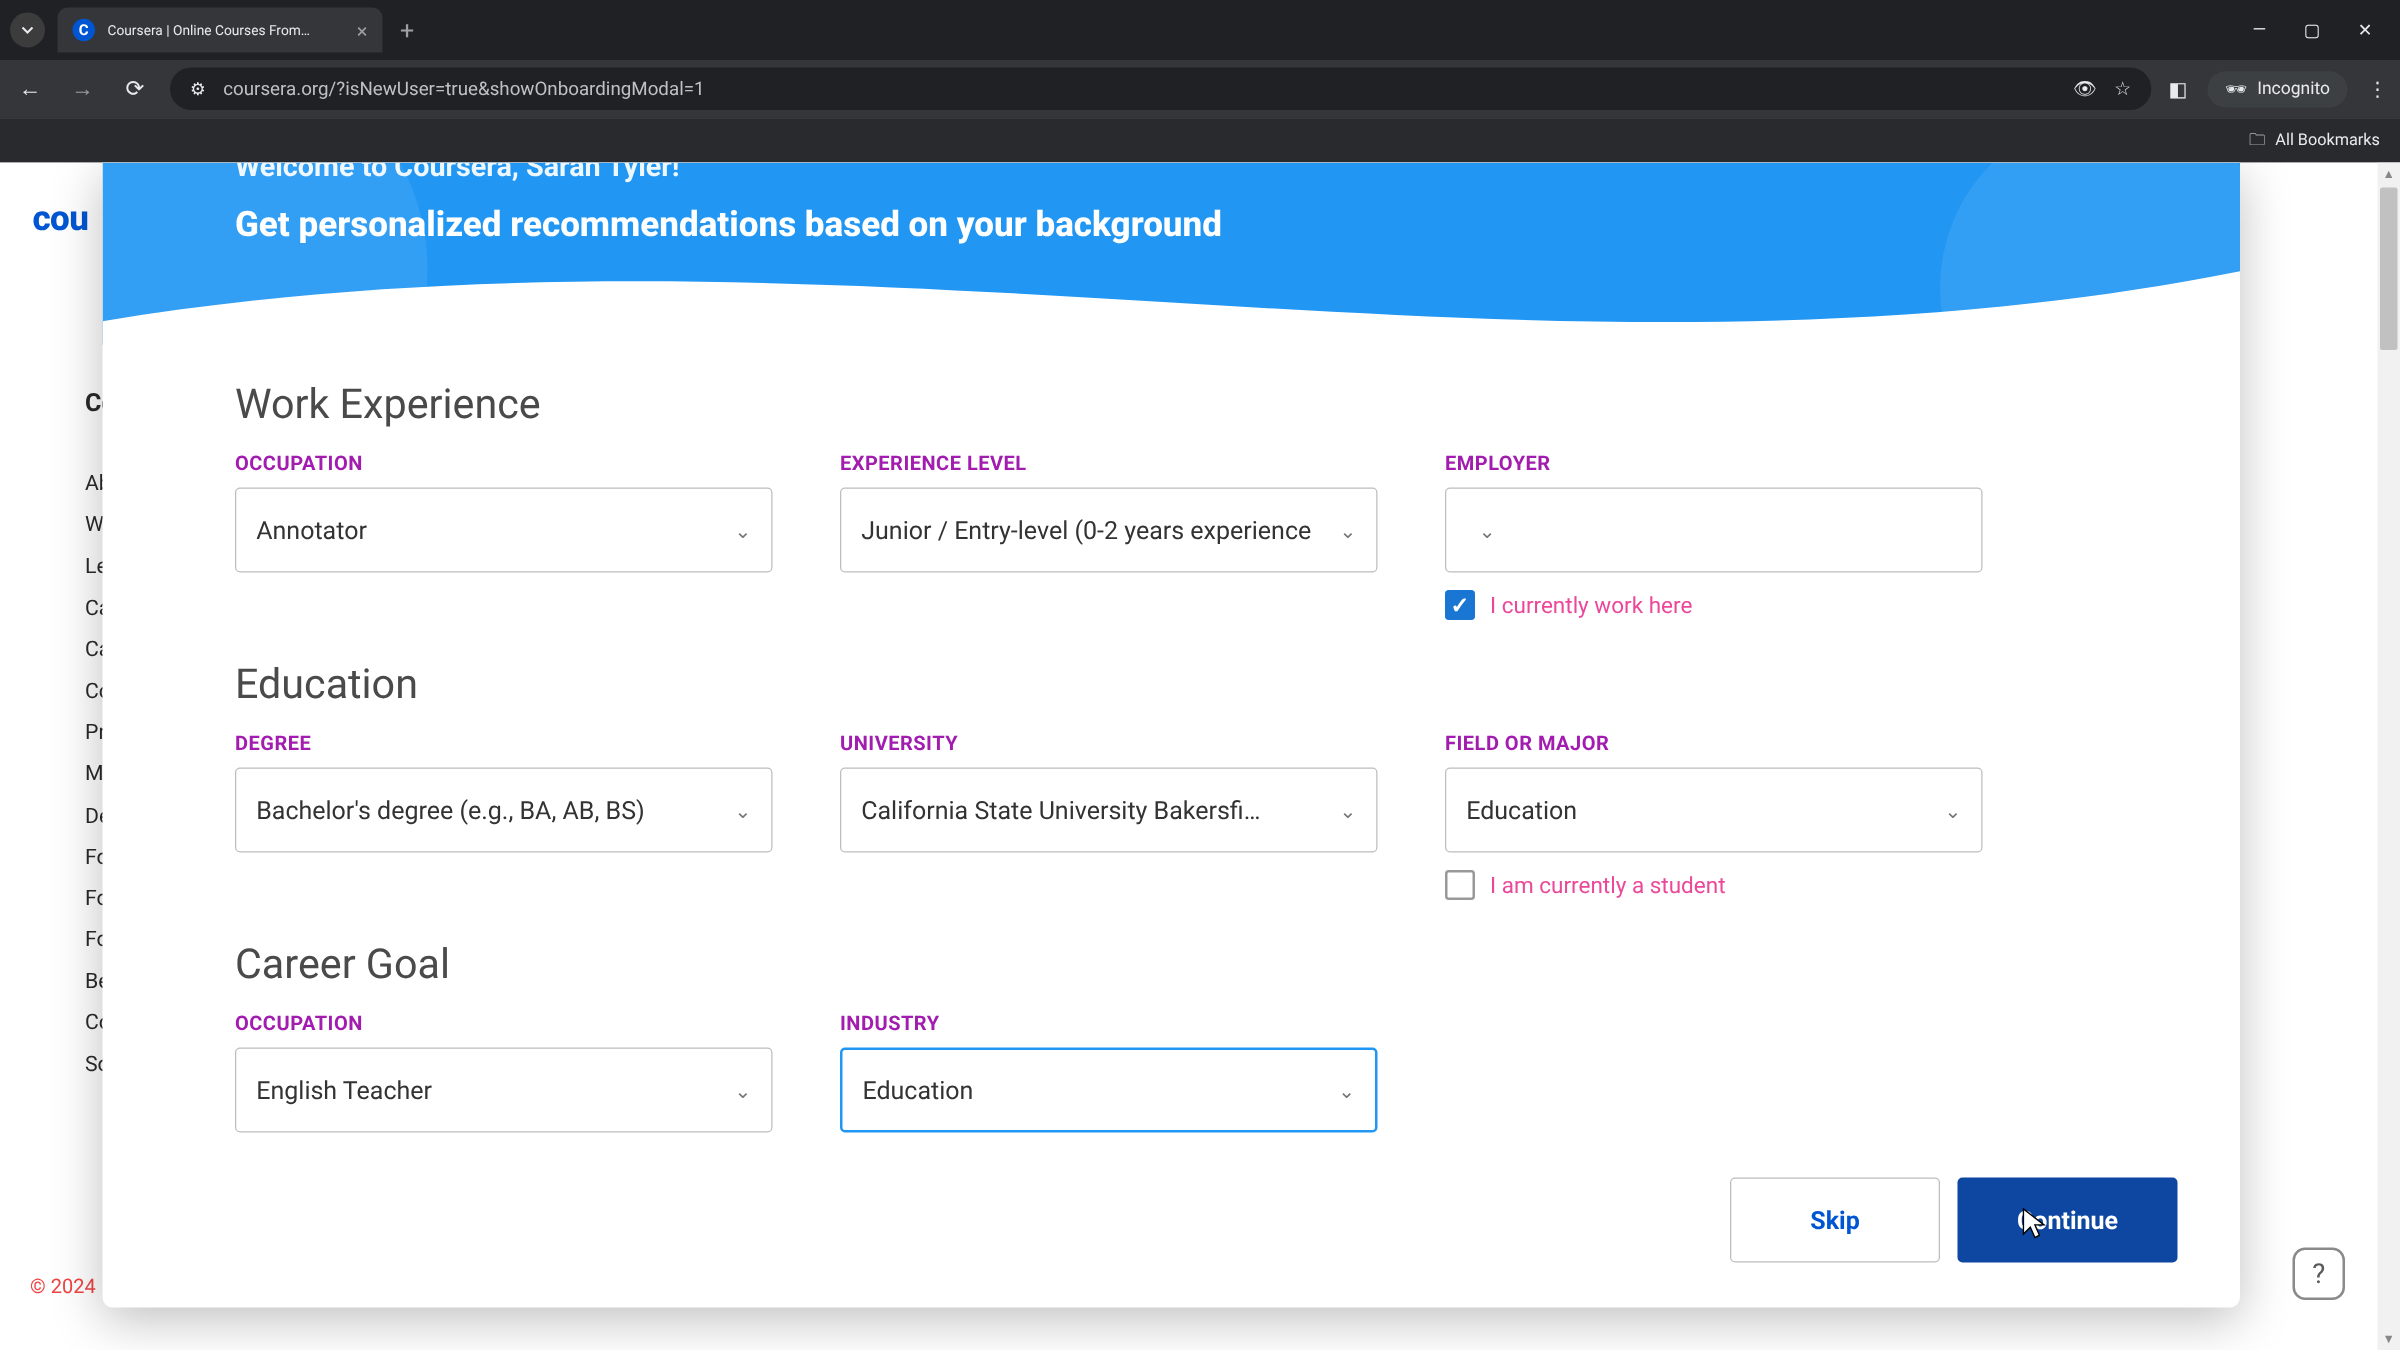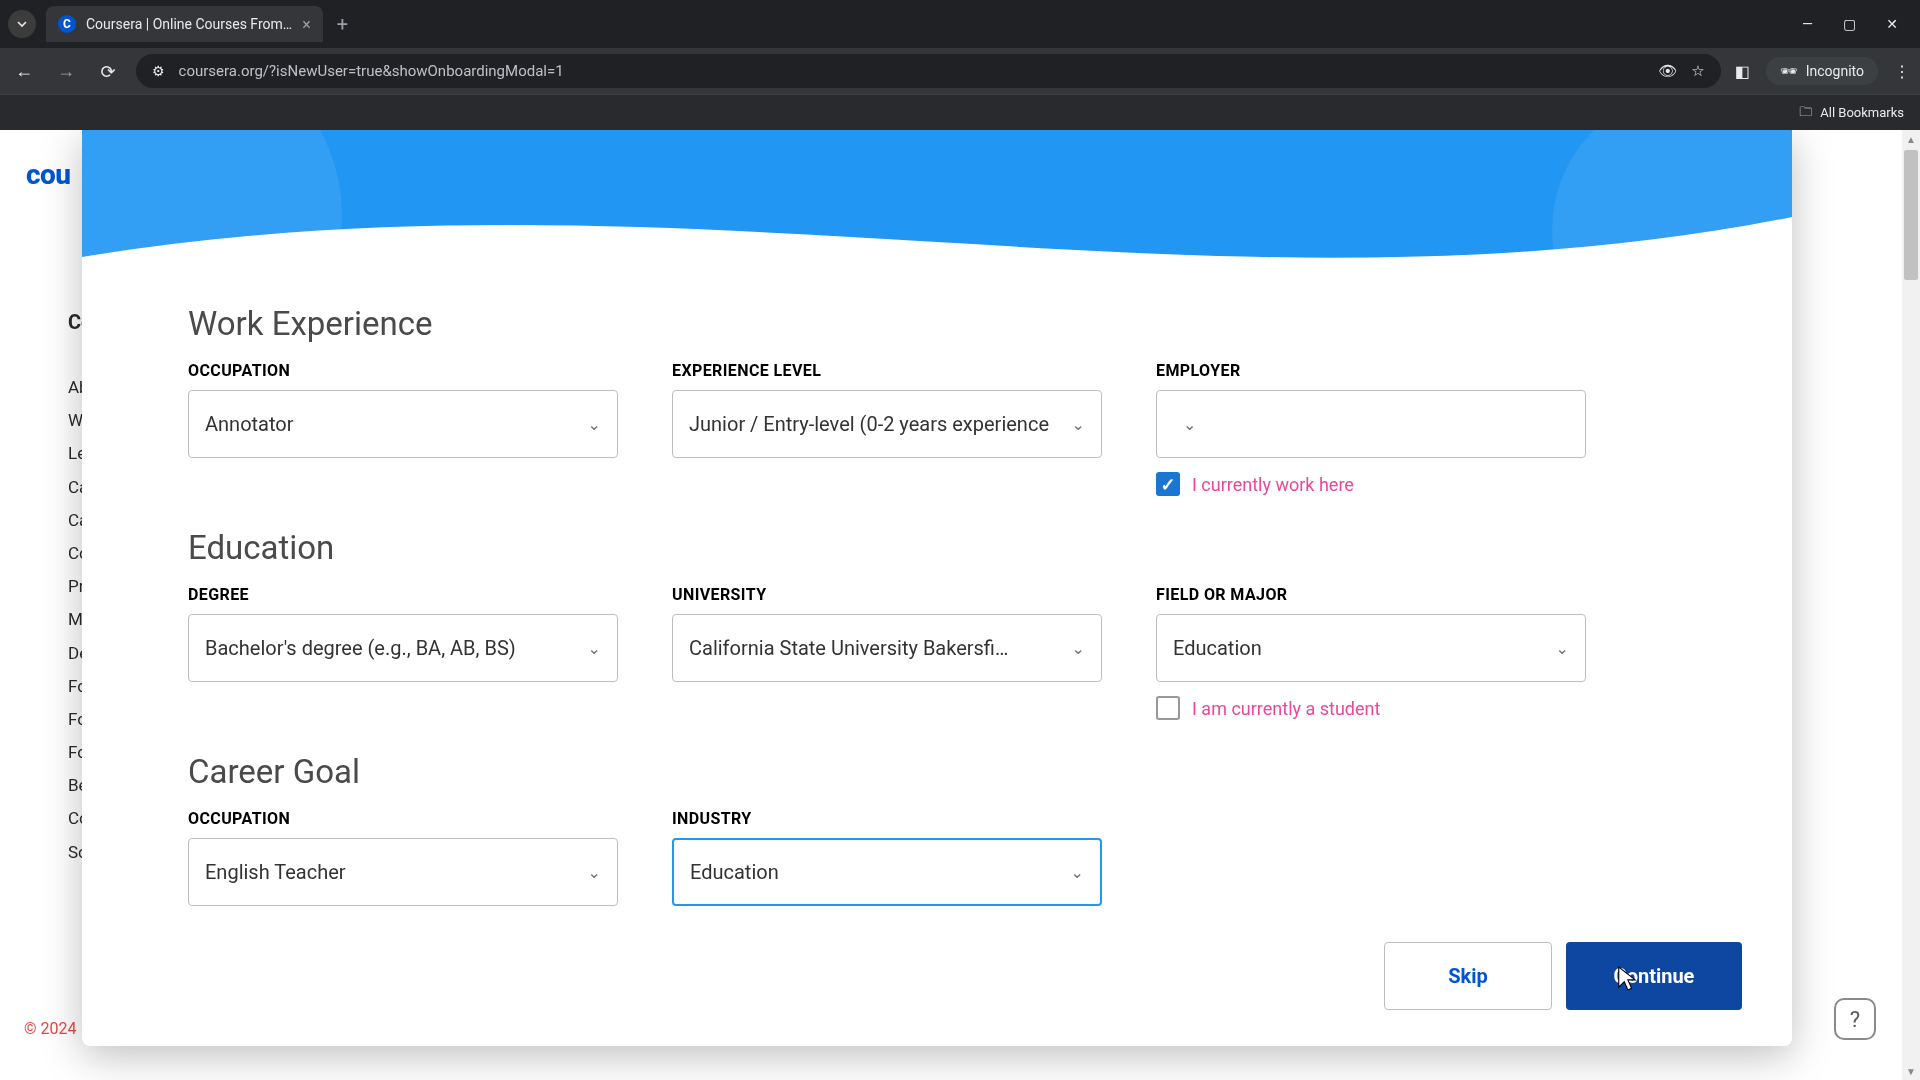--- a/index.html
+++ b/index.html
@@ -34,21 +34,21 @@
       align-items: center;
       gap: 10px;
       min-width: 260px;
       max-width: 280px;
     }
     .favicon {
       width: 18px; height: 18px; border-radius: 50%;
       background: #0056D2; display: flex; align-items: center; justify-content: center;
       color: white; font-size: 12px; font-weight: bold;
     }
-    .tab-title { color: #e8eaed; font-size: 14px; flex: 1; white-space: nowrap; overflow: hidden; text-overflow: ellipsis; }
+    .tab-title { color: #e8eaed; font-size: 11px; flex: 1; white-space: nowrap; overflow: hidden; text-overflow: ellipsis; }
     .tab-close { color: #9aa0a6; font-size: 16px; }
     .new-tab { color: #9aa0a6; font-size: 20px; margin-left: 14px; }
     .window-controls { margin-left: auto; display: flex; gap: 30px; color: #e8eaed; padding-right: 14px; font-size: 14px; }
 
     .toolbar {
       background: #35363a;
       height: 46px;
       display: flex;
       align-items: center;
       padding: 0 10px;
@@ -181,21 +181,21 @@
       gap: 54px;
     }
     .field {
       flex: 1;
       max-width: 430px;
     }
     .field-label {
       font-size: 16px;
       font-weight: 700;
       letter-spacing: 0.4px;
-      color: #000000;
+      color: #a21caf;
       margin-bottom: 10px;
     }
     .dropdown {
       width: 100%;
       height: 68px;
       border: 1.5px solid #bdbdbd;
       border-radius: 4px;
       padding: 0 16px;
       display: flex;
       align-items: center;
@@ -377,20 +377,24 @@
 
     <div class="scrollbar-track">
       <div class="scrollbar-up">▲</div>
       <div class="scrollbar-thumb"></div>
       <div class="scrollbar-down" style="position:absolute;bottom:0;left:0;right:0;">▼</div>
     </div>
   </div>
 
   <div class="modal">
     <div class="modal-header">
+      <div class="modal-header-text">
+        <div class="greet">Welcome to Coursera, Sarah Tyler!</div>
+        <div class="subtitle">Get personalized recommendations based on your background</div>
+      </div>
       <div class="wave">
         <svg viewBox="0 0 1710 70" preserveAspectRatio="none">
           <path d="M0,50 C300,0 600,20 855,35 C1110,50 1410,70 1710,10 L1710,70 L0,70 Z" fill="#ffffff"></path>
         </svg>
       </div>
     </div>
 
     <div class="modal-body">
 
       <div class="section">

